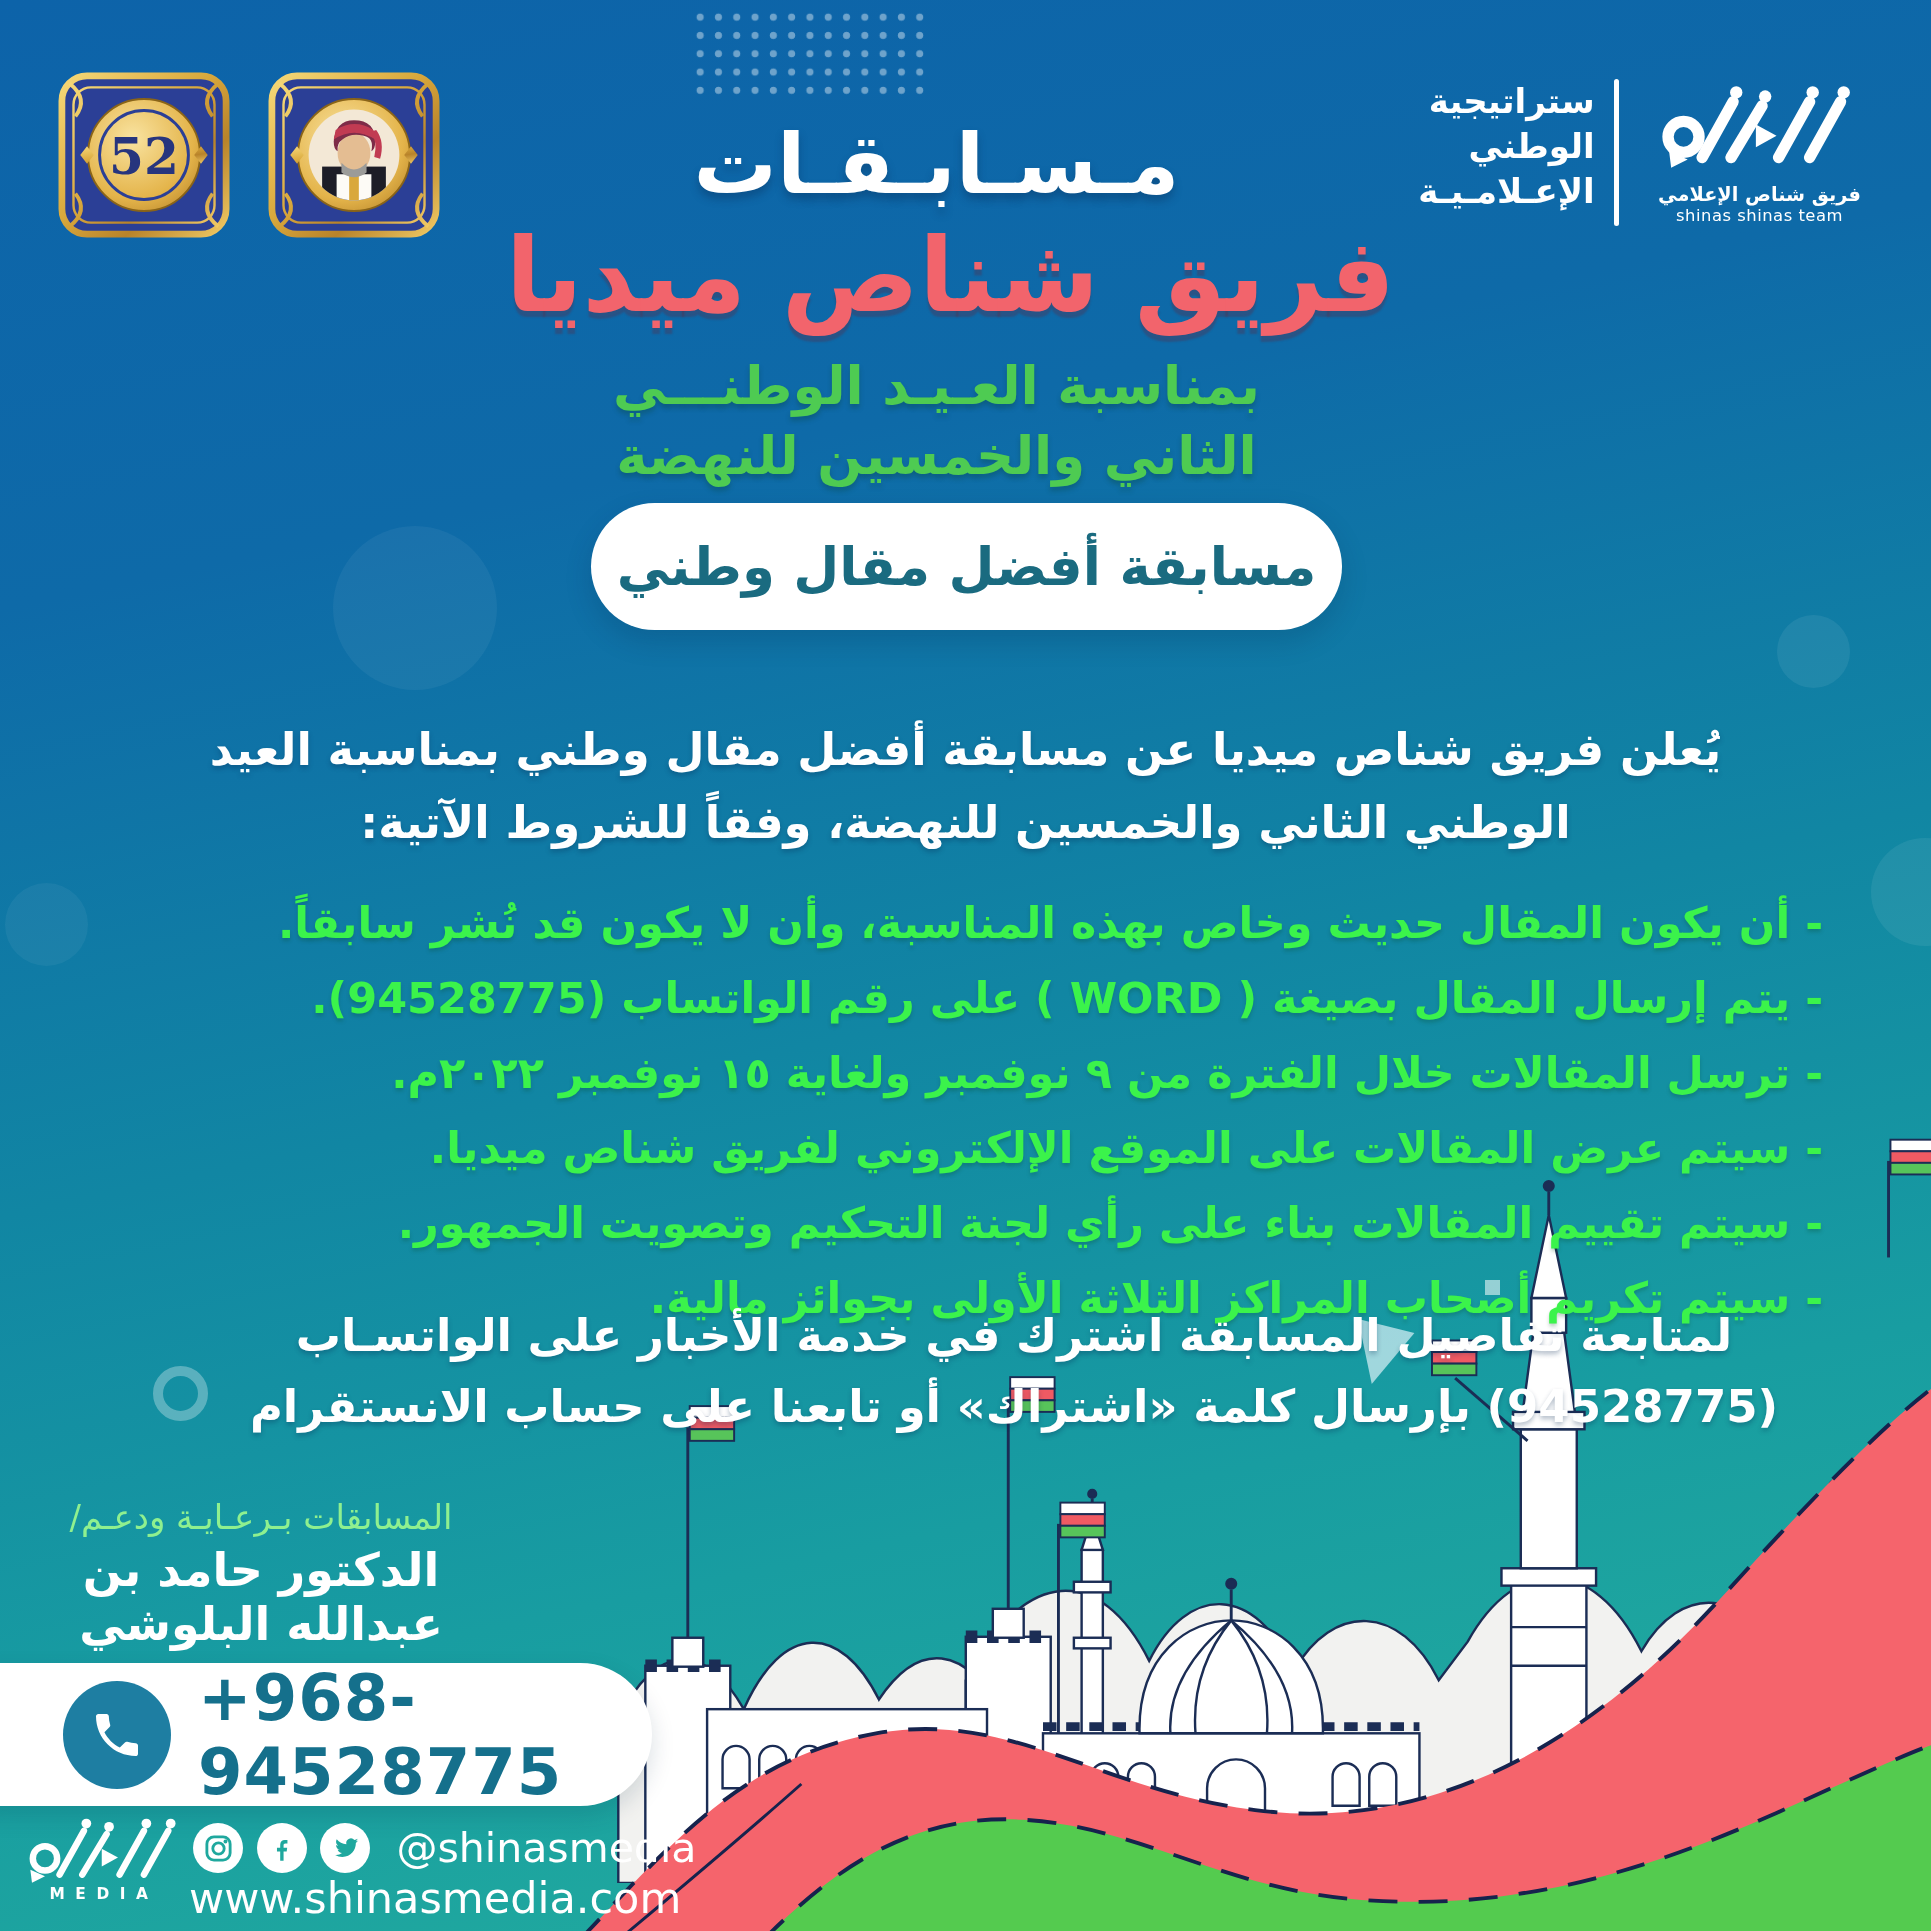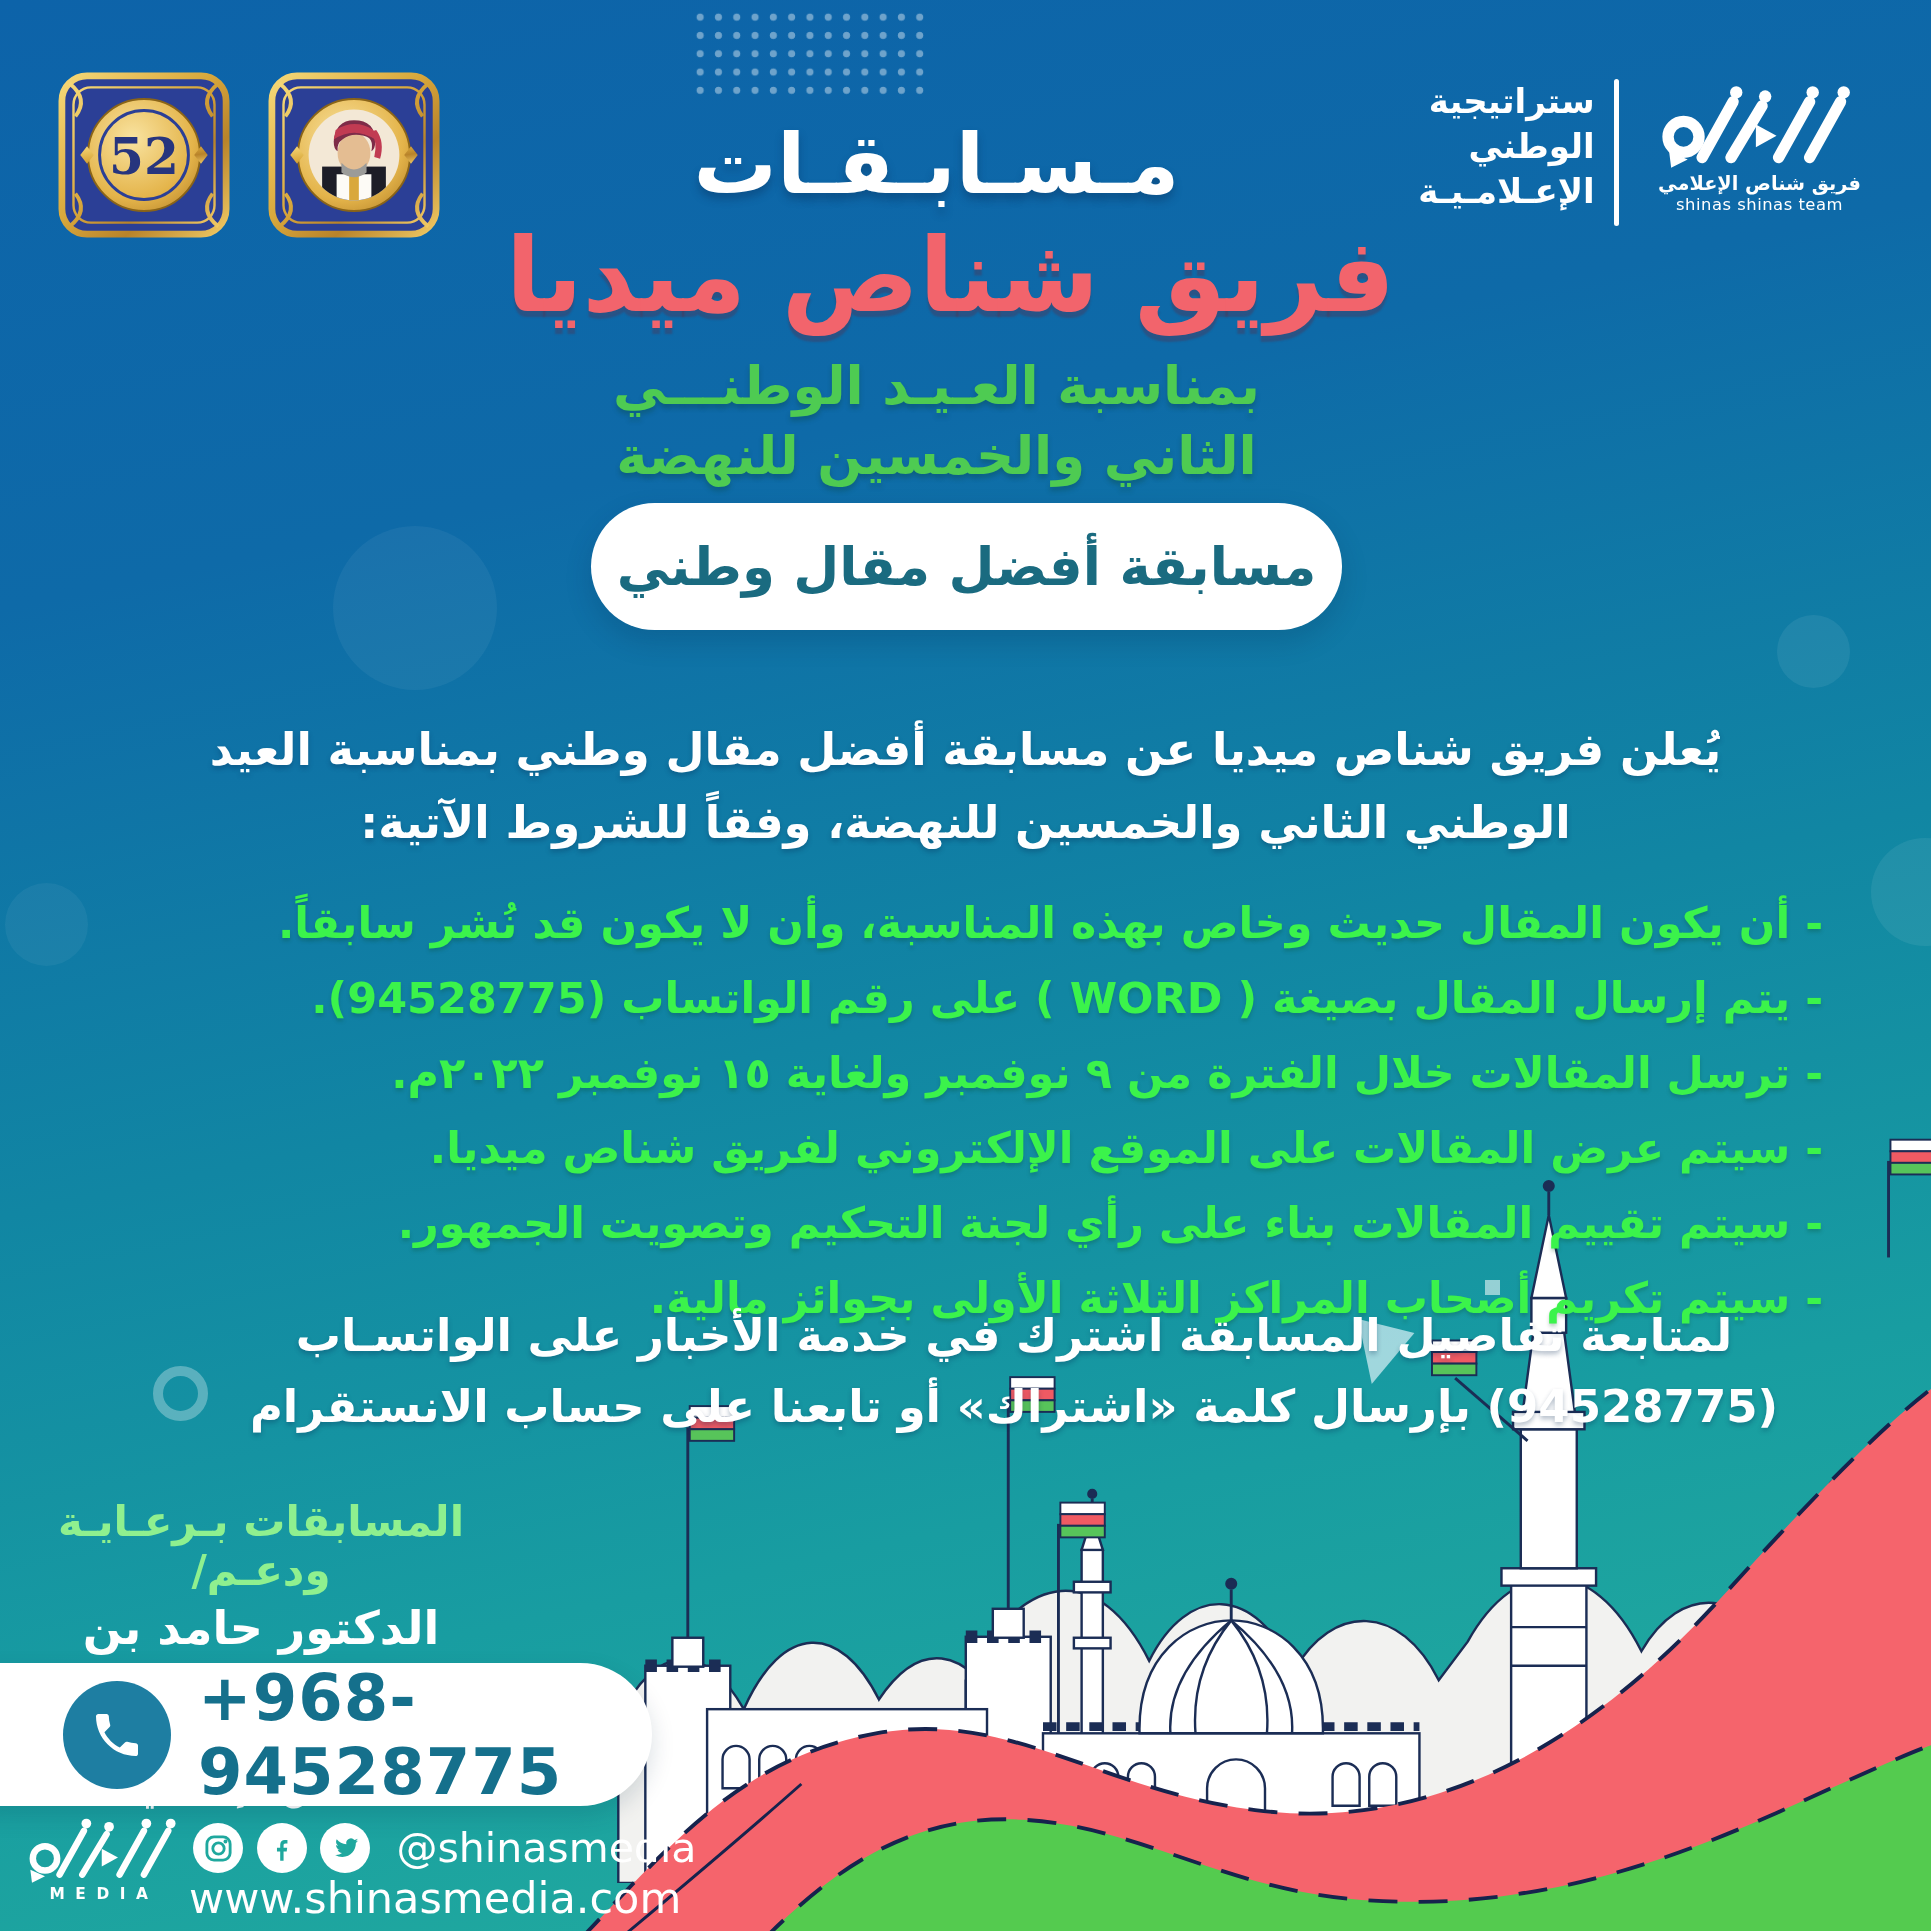--- a/index.html
+++ b/index.html
@@ -21,40 +21,40 @@
   .ring{left:153px;top:1366px;width:35px;height:35px;border:10.6px solid rgba(255,255,255,.30);border-radius:50%;z-index:1;}
   .tri{left:1350px;top:1325px;width:0;height:0;border-left:29px solid transparent;border-right:29px solid transparent;border-top:60px solid rgba(198,232,238,.78);transform:rotate(14deg);z-index:4;}
   .sq{left:1485px;top:1280px;width:14.5px;height:14.5px;background:rgba(255,255,255,.55);z-index:1;}
   
   .badge{z-index:5;}
   
   .brand{right:50px;top:79px;display:flex;align-items:flex-start;gap:19.3px;color:#fff;z-index:5;}
   .brand-stack{text-align:right;font-weight:bold;font-size:34px;line-height:1.32;direction:rtl;}
   .brand-bar{width:4.8px;height:147px;background:#fff;border-radius:2.9px;}
   .brand-col{display:flex;flex-direction:column;align-items:center;width:243px;}
-  .brand-cap1{font-size:19.3px;font-weight:bold;direction:rtl;margin-top:0;}
+  .brand-cap1{font-size:19.3px;font-weight:bold;direction:rtl;margin-top:11px;}
   .brand-cap2{font-size:16.4px;letter-spacing:0.5px;}
   
   .center-col{left:0;width:1873px;text-align:center;z-index:5;}
   .kicker{top:108px;font-size:83px;font-weight:bold;color:#fff;text-shadow:0 5.8px 8.7px rgba(8,40,80,.35);margin-top:8px;}
   .team-title{top:216px;font-size:102px;font-weight:bold;color:#f2646c;text-shadow:0 5.8px 1.9px rgba(120,20,30,.25);padding-left:14px;}
   .occ{font-size:53px;font-weight:bold;color:#4ecb52;text-shadow:0 3.9px 5.8px rgba(8,60,40,.28);}
   .occ1{top:355px;} .occ2{top:425px;}
   .pill{left:591px;top:503px;width:751px;height:127px;background:#fff;border-radius:68px;
     display:flex;align-items:center;justify-content:center;color:#1a6b80;font-size:53px;font-weight:bold;
     box-shadow:0 11.6px 27px rgba(5,40,70,.18);z-index:5;direction:rtl;}
   .intro{top:714px;left:145px;width:1641px;text-align:center;direction:rtl;color:#fff;
     font-size:45px;font-weight:bold;line-height:1.62;z-index:5;text-shadow:0 2.9px 4.8px rgba(8,40,80,.3);}
   .rules{top:886px;right:108px;left:58px;text-align:right;direction:rtl;color:#3bf34b;
     font-size:43px;font-weight:bold;line-height:75px;z-index:5;text-shadow:0 2.9px 3.9px rgba(6,70,40,.25);}
   .follow{top:1300px;left:232px;width:1564px;text-align:center;direction:rtl;color:#fff;
     font-size:45px;font-weight:bold;line-height:1.58;z-index:5;text-shadow:0 2.9px 4.8px rgba(8,40,80,.3);}
   
   .sponsor{left:34px;top:1497px;width:454px;text-align:center;direction:rtl;z-index:5;}
-  .sponsor-label{font-size:42px;font-weight:bold;color:#8ff08f;}
+  .sponsor-label{font-size:34px;font-weight:normal;color:#8ff08f;}
   .sponsor-name{font-size:46px;font-weight:bold;color:#fff;margin-top:5.8px;}
   .sponsor-role{font-size:39px;color:#fff;margin-top:9.7px;}
   
   .phone-pill{left:-70px;top:1663px;width:722px;height:143px;background:#fff;border-radius:75px;
     display:flex;align-items:center;z-index:6;box-shadow:0 9.7px 23px rgba(5,40,70,.15);}
   .phone-circle{width:108px;height:108px;border-radius:50%;background:#1e7ea2;margin-left:133px;
     display:flex;align-items:center;justify-content:center;flex:0 0 auto;}
   .phone-number{font-size:64px;font-weight:bold;color:#15708c;margin-left:27px;letter-spacing:1px;}
   
   .footer-mark{left:23px;top:1813px;z-index:6;}

